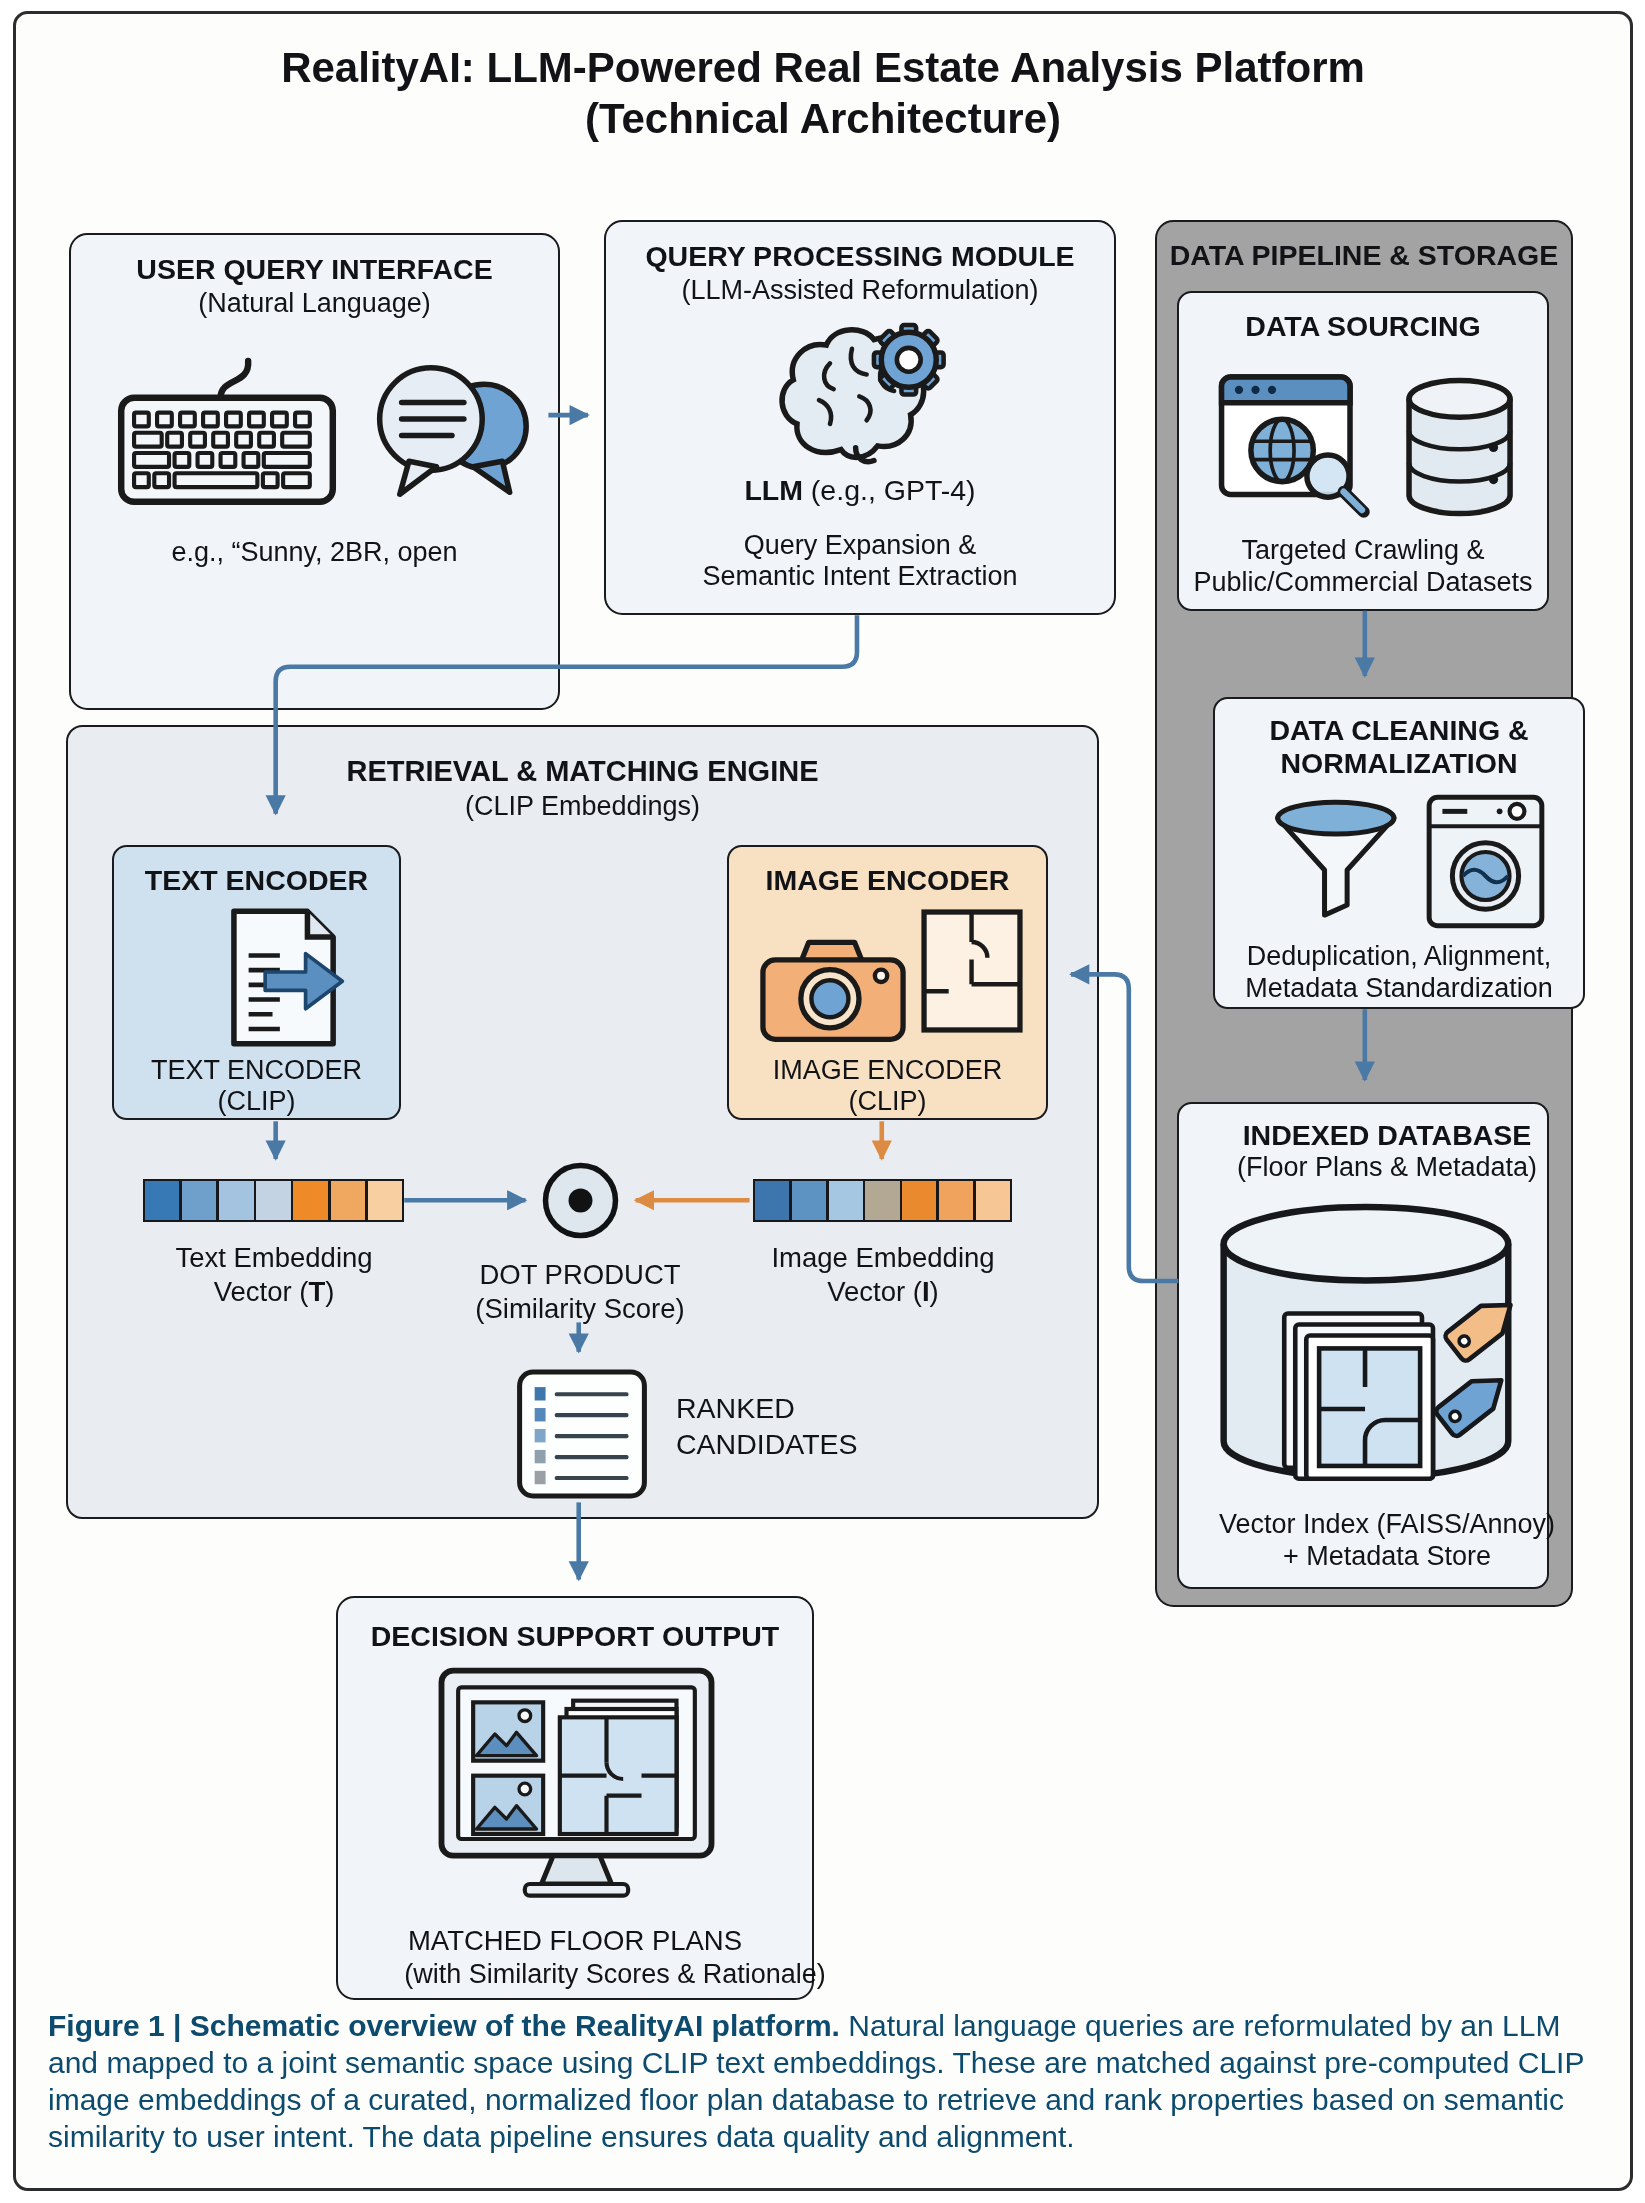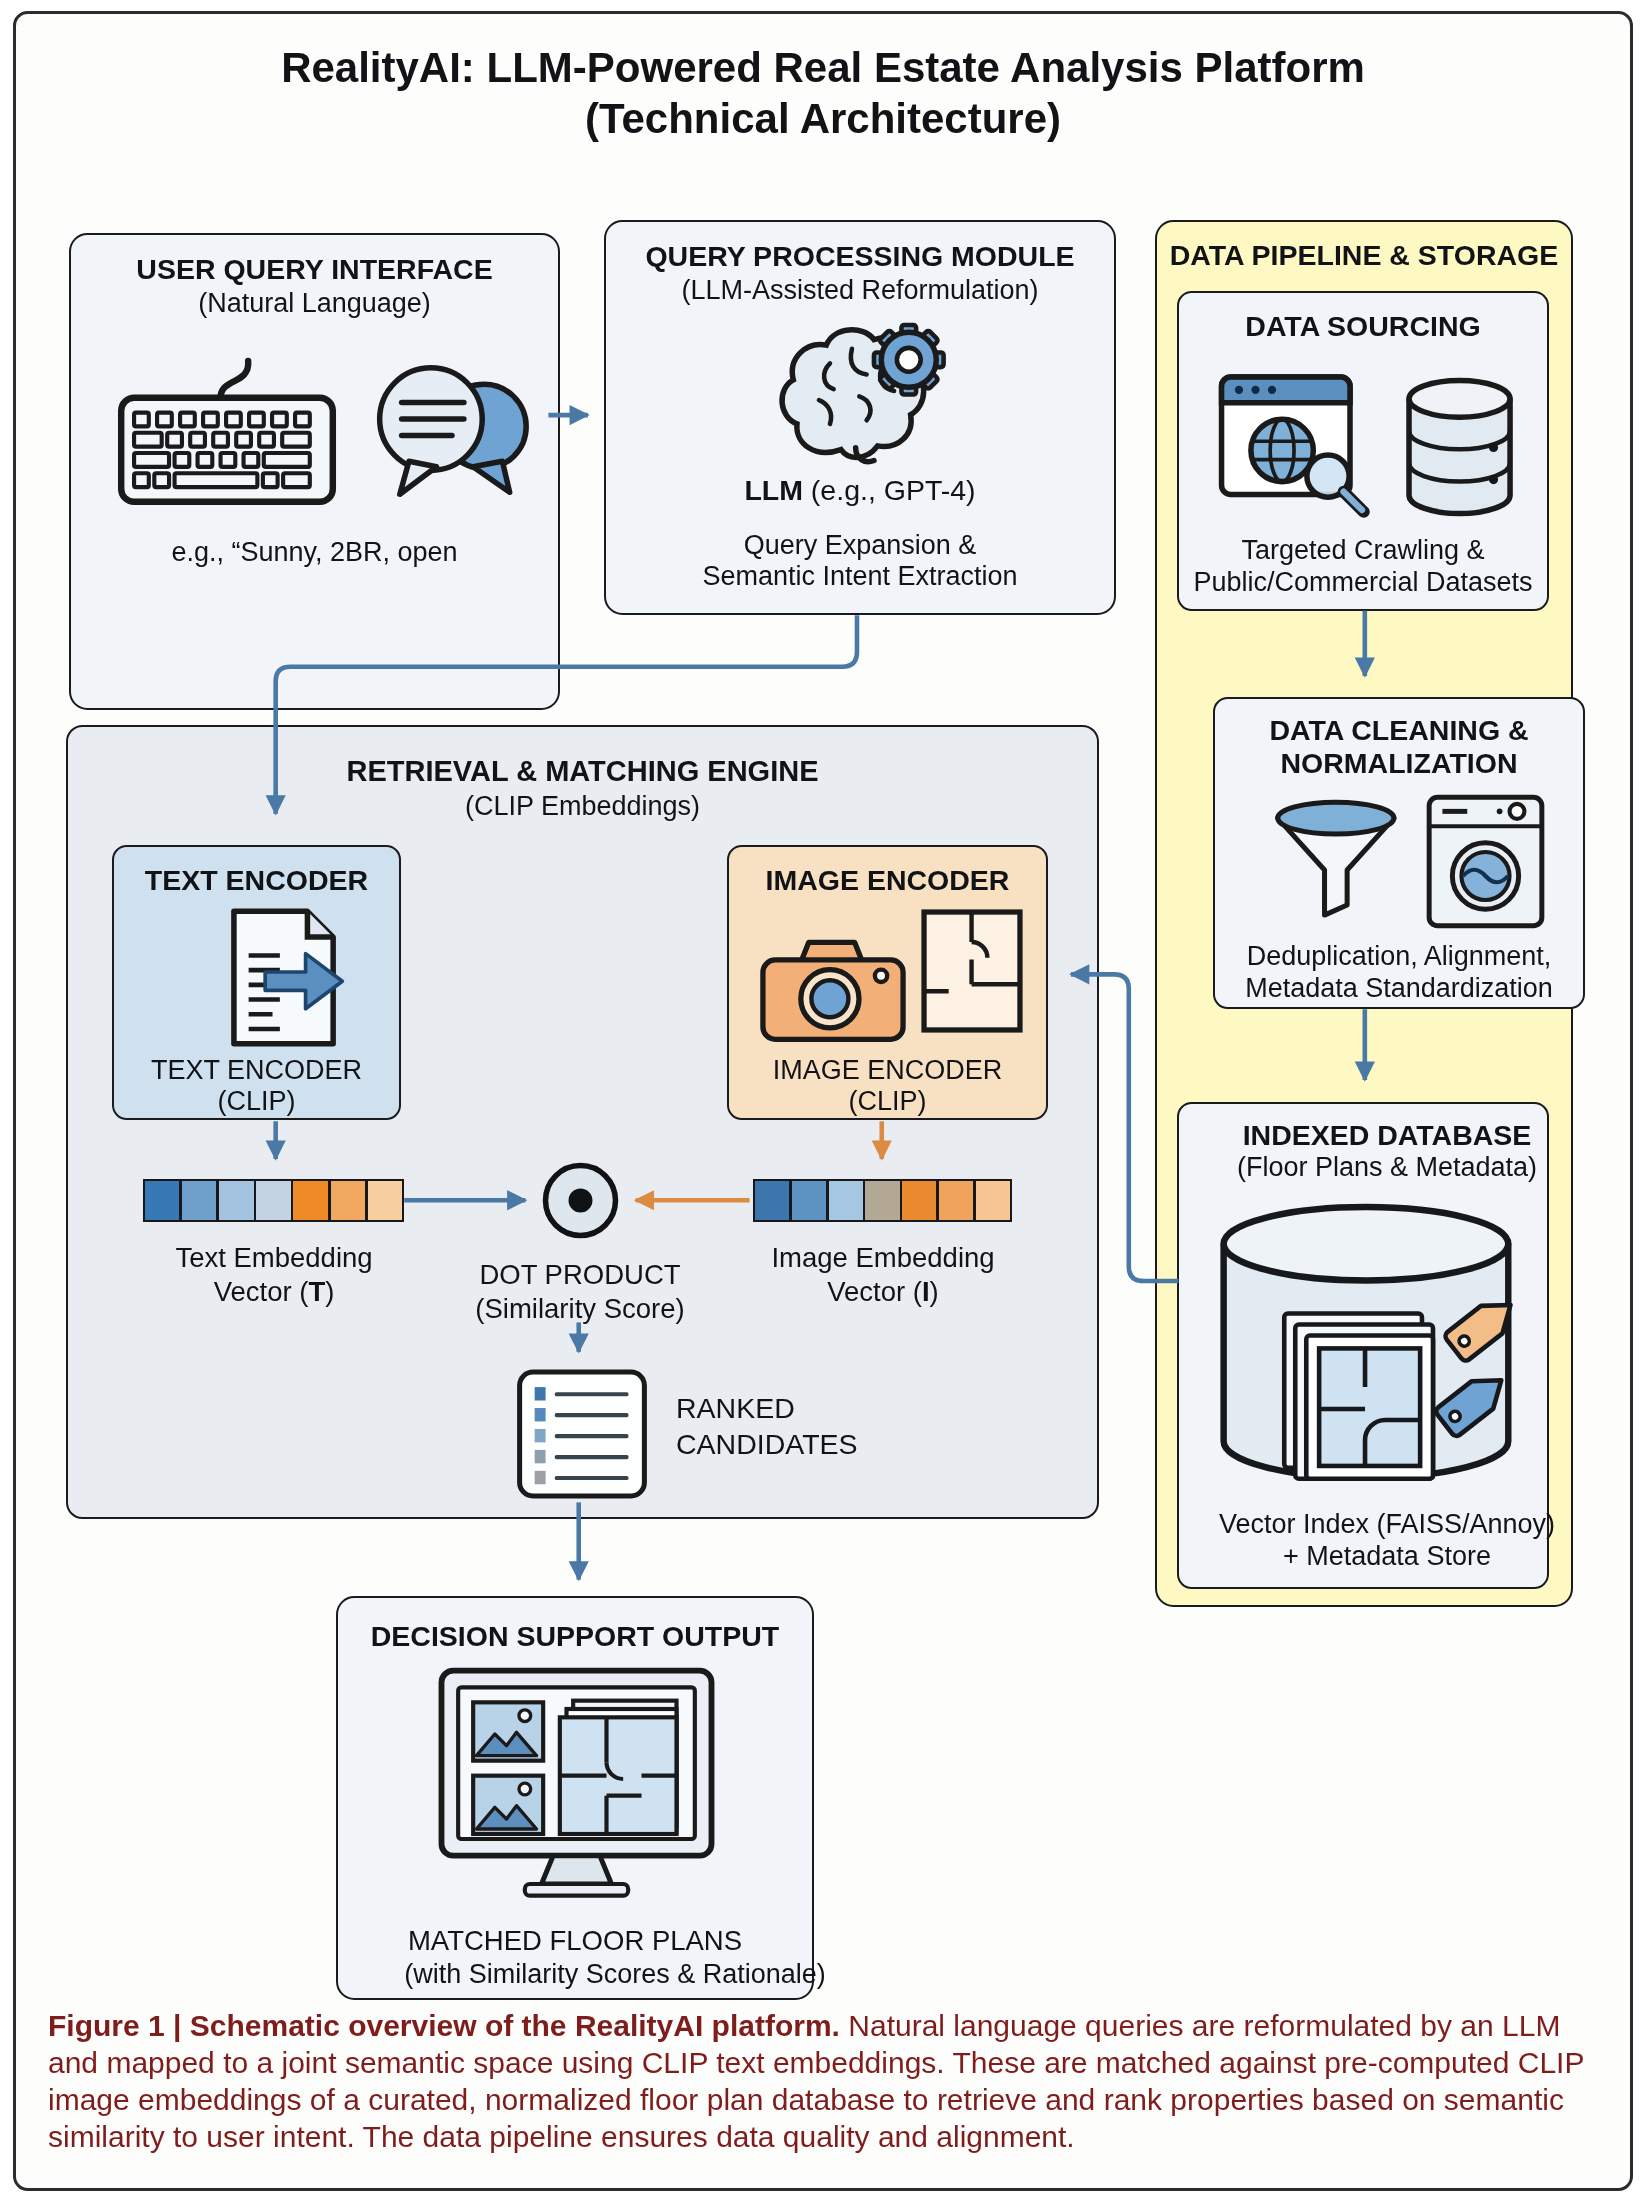--- a/index.html
+++ b/index.html
@@ -11,21 +11,21 @@
   .box{position:absolute;border:2.8px solid #1a1b1e;border-radius:18.4px;background:#f1f4f8;box-sizing:border-box;}
   .ctr{text-align:center;width:100%;}
   .t-main{font-size:42px;font-weight:bold;line-height:51px;text-align:center;}
   .t-box{font-size:28.5px;font-weight:bold;line-height:33px;}
   .t-sub{font-size:27px;font-weight:normal;line-height:31px;}
   .t-desc{font-size:27px;font-weight:normal;line-height:32px;}
   .t-lbl{font-size:27.5px;font-weight:normal;line-height:34px;}
   svg{display:block;}
   .vrow{position:absolute;display:flex;gap:2.8px;background:#16181c;border:2.8px solid #16181c;box-sizing:border-box;}
   .vcell{flex:1;}
-  #caption{position:absolute;left:48px;top:2007px;width:1554px;font-size:30px;line-height:37px;color:#7f1d1d;}
+  #caption{position:absolute;left:48px;top:2007px;width:1554px;font-size:30px;line-height:37px;color:#0c4a6e;}
   #caption b{font-weight:bold;}
 </style>
 </head>
 <body>
 
 <div id="page">
   <div id="frame"></div>
 
   <div class="abs t-main" style="left:0;top:42px;width:1646px;">
     <div>RealityAI: LLM-Powered Real Estate Analysis Platform</div>
@@ -107,21 +107,21 @@
         <rect x="150" y="14" width="16" height="20" rx="3" transform="rotate(315 158 52)"></rect>
       </g>
       <circle cx="158" cy="52" r="30" fill="#6fa3d4" stroke="#1a1a1a" stroke-width="6"></circle>
       <circle cx="158" cy="52" r="13" fill="#fdfdfd" stroke="#1a1a1a" stroke-width="5"></circle>
     </svg>
     <div class="abs ctr" style="top:252px;font-size:28.5px;"><b>LLM</b><span> (e.g., GPT-4)</span></div>
     <div class="abs t-desc ctr" style="top:307px;">Query Expansion &amp;</div>
     <div class="abs t-desc ctr" style="top:338px;">Semantic Intent Extraction</div>
   </div>
 
-  <div class="box" style="left:1155px;top:220px;width:418px;height:1387px;background:#fef9c3;">
+  <div class="box" style="left:1155px;top:220px;width:418px;height:1387px;background:#a3a3a3;">
     <div class="abs t-box ctr" style="top:16.5px;">DATA PIPELINE &amp; STORAGE</div>
 
     <div class="box" style="left:20px;top:69px;width:372px;height:320px;border-radius:14.7px;">
       <div class="abs t-box ctr" style="top:16.5px;">DATA SOURCING</div>
       <svg class="abs" style="left:35px;top:73px;" width="161" height="156" viewBox="0 0 175 170">
         <rect x="8" y="12" width="140" height="128" rx="10" fill="#ffffff" stroke="#1a1a1a" stroke-width="6"></rect>
         <path d="M18 12 h120 a10 10 0 0 1 10 10 v18 h-140 v-18 a10 10 0 0 1 10 -10 z" fill="#5b8fc0" stroke="#1a1a1a" stroke-width="6"></path>
         <circle cx="27" cy="26" r="4.5" fill="#0e2a44"></circle>
           <circle cx="45" cy="26" r="4.5" fill="#0e2a44"></circle>
           <circle cx="63" cy="26" r="4.5" fill="#0e2a44"></circle>

